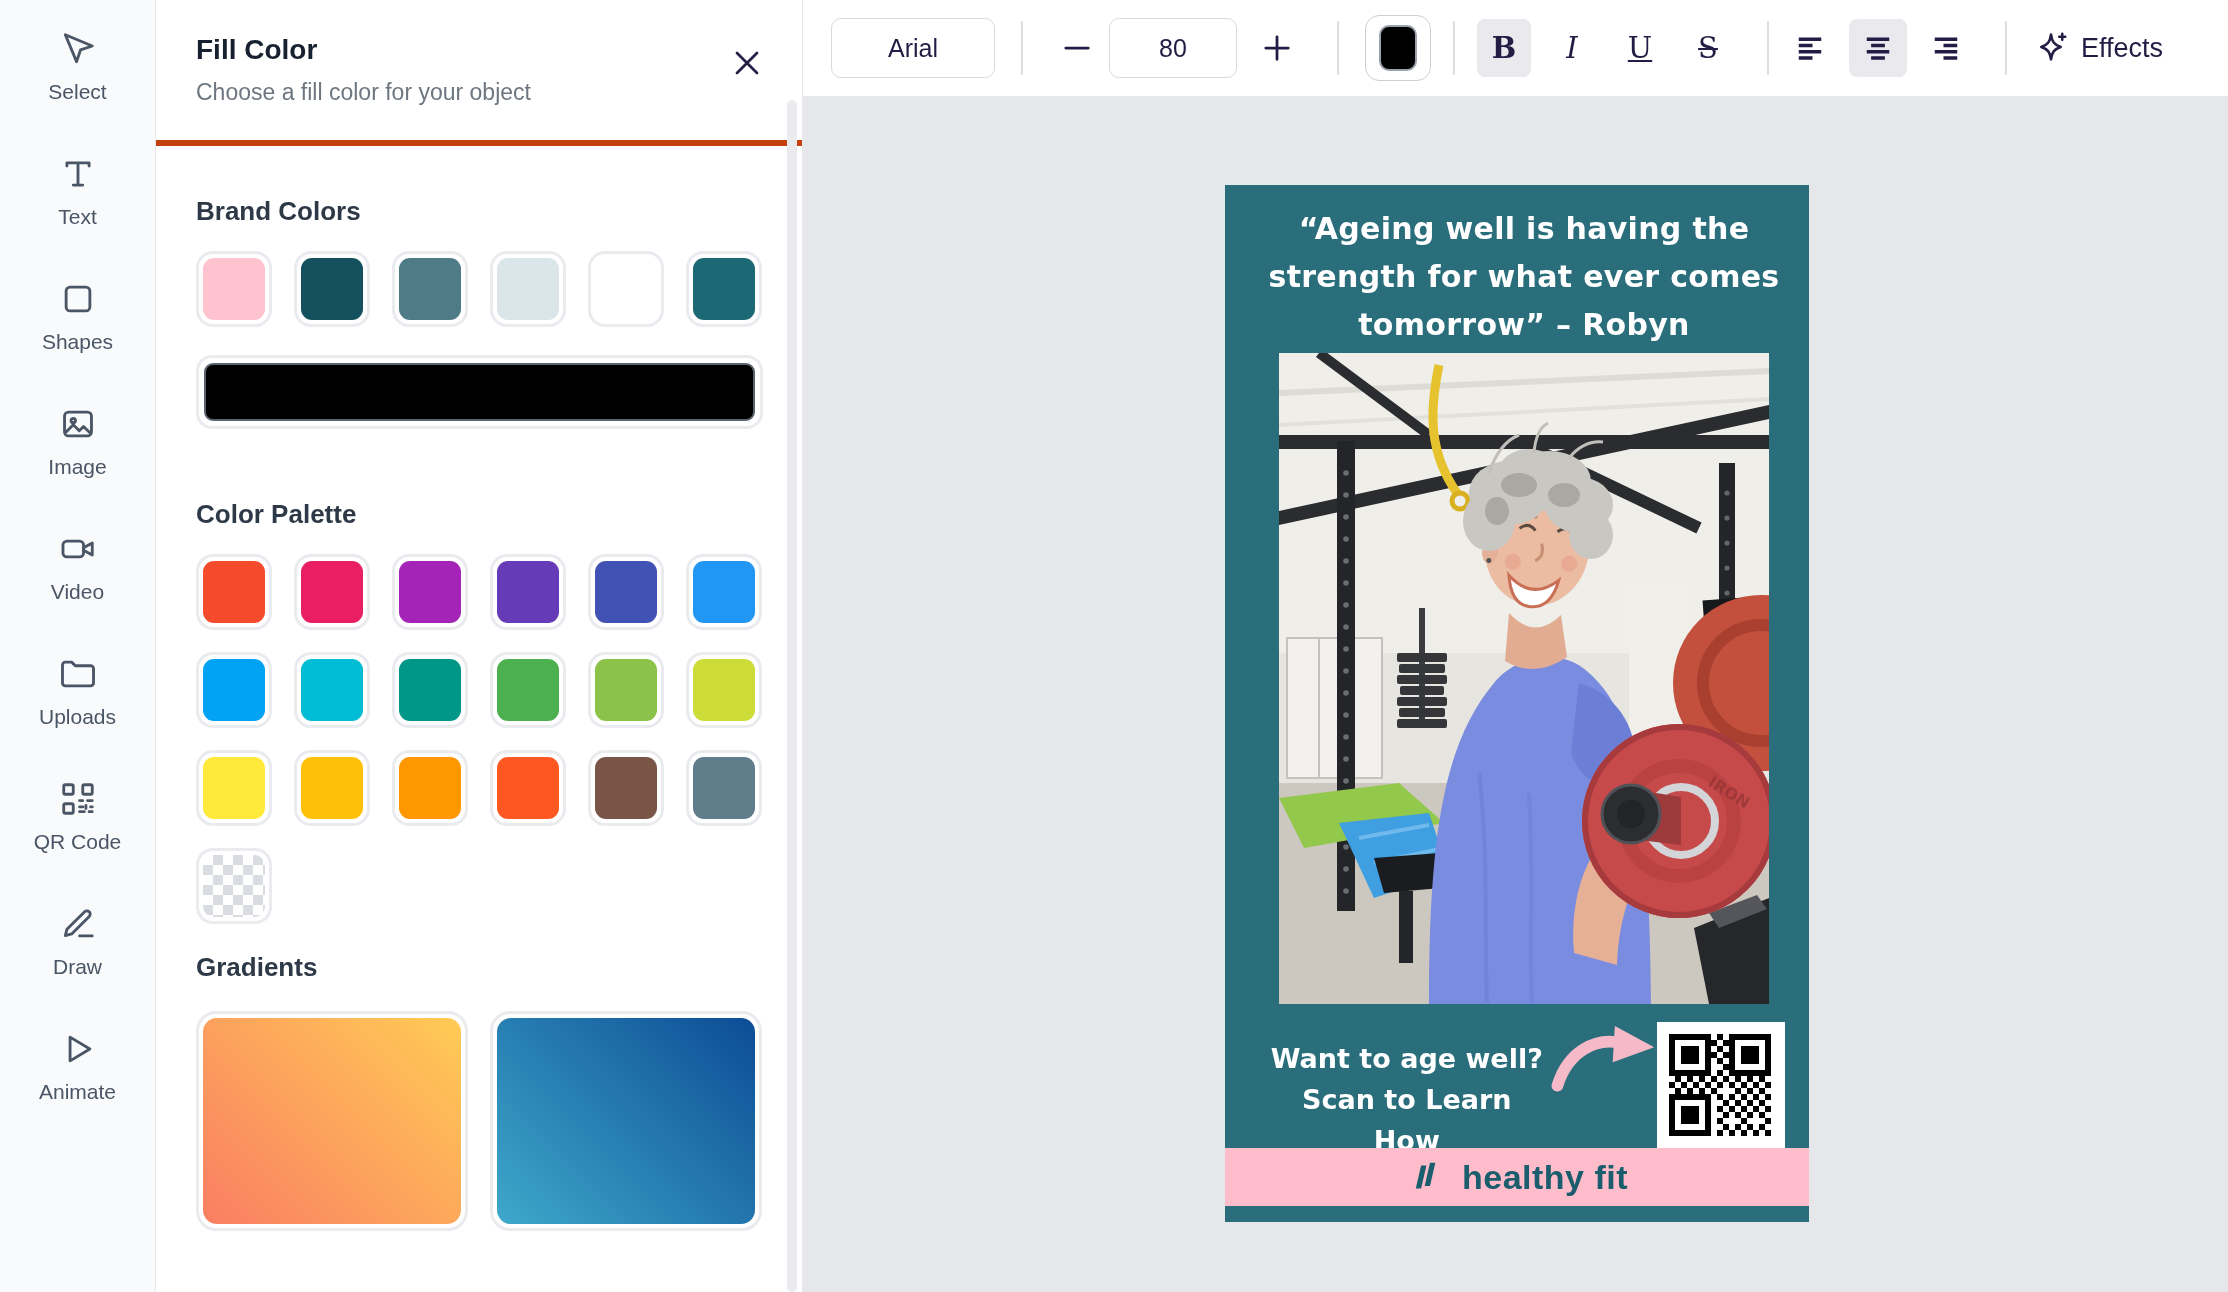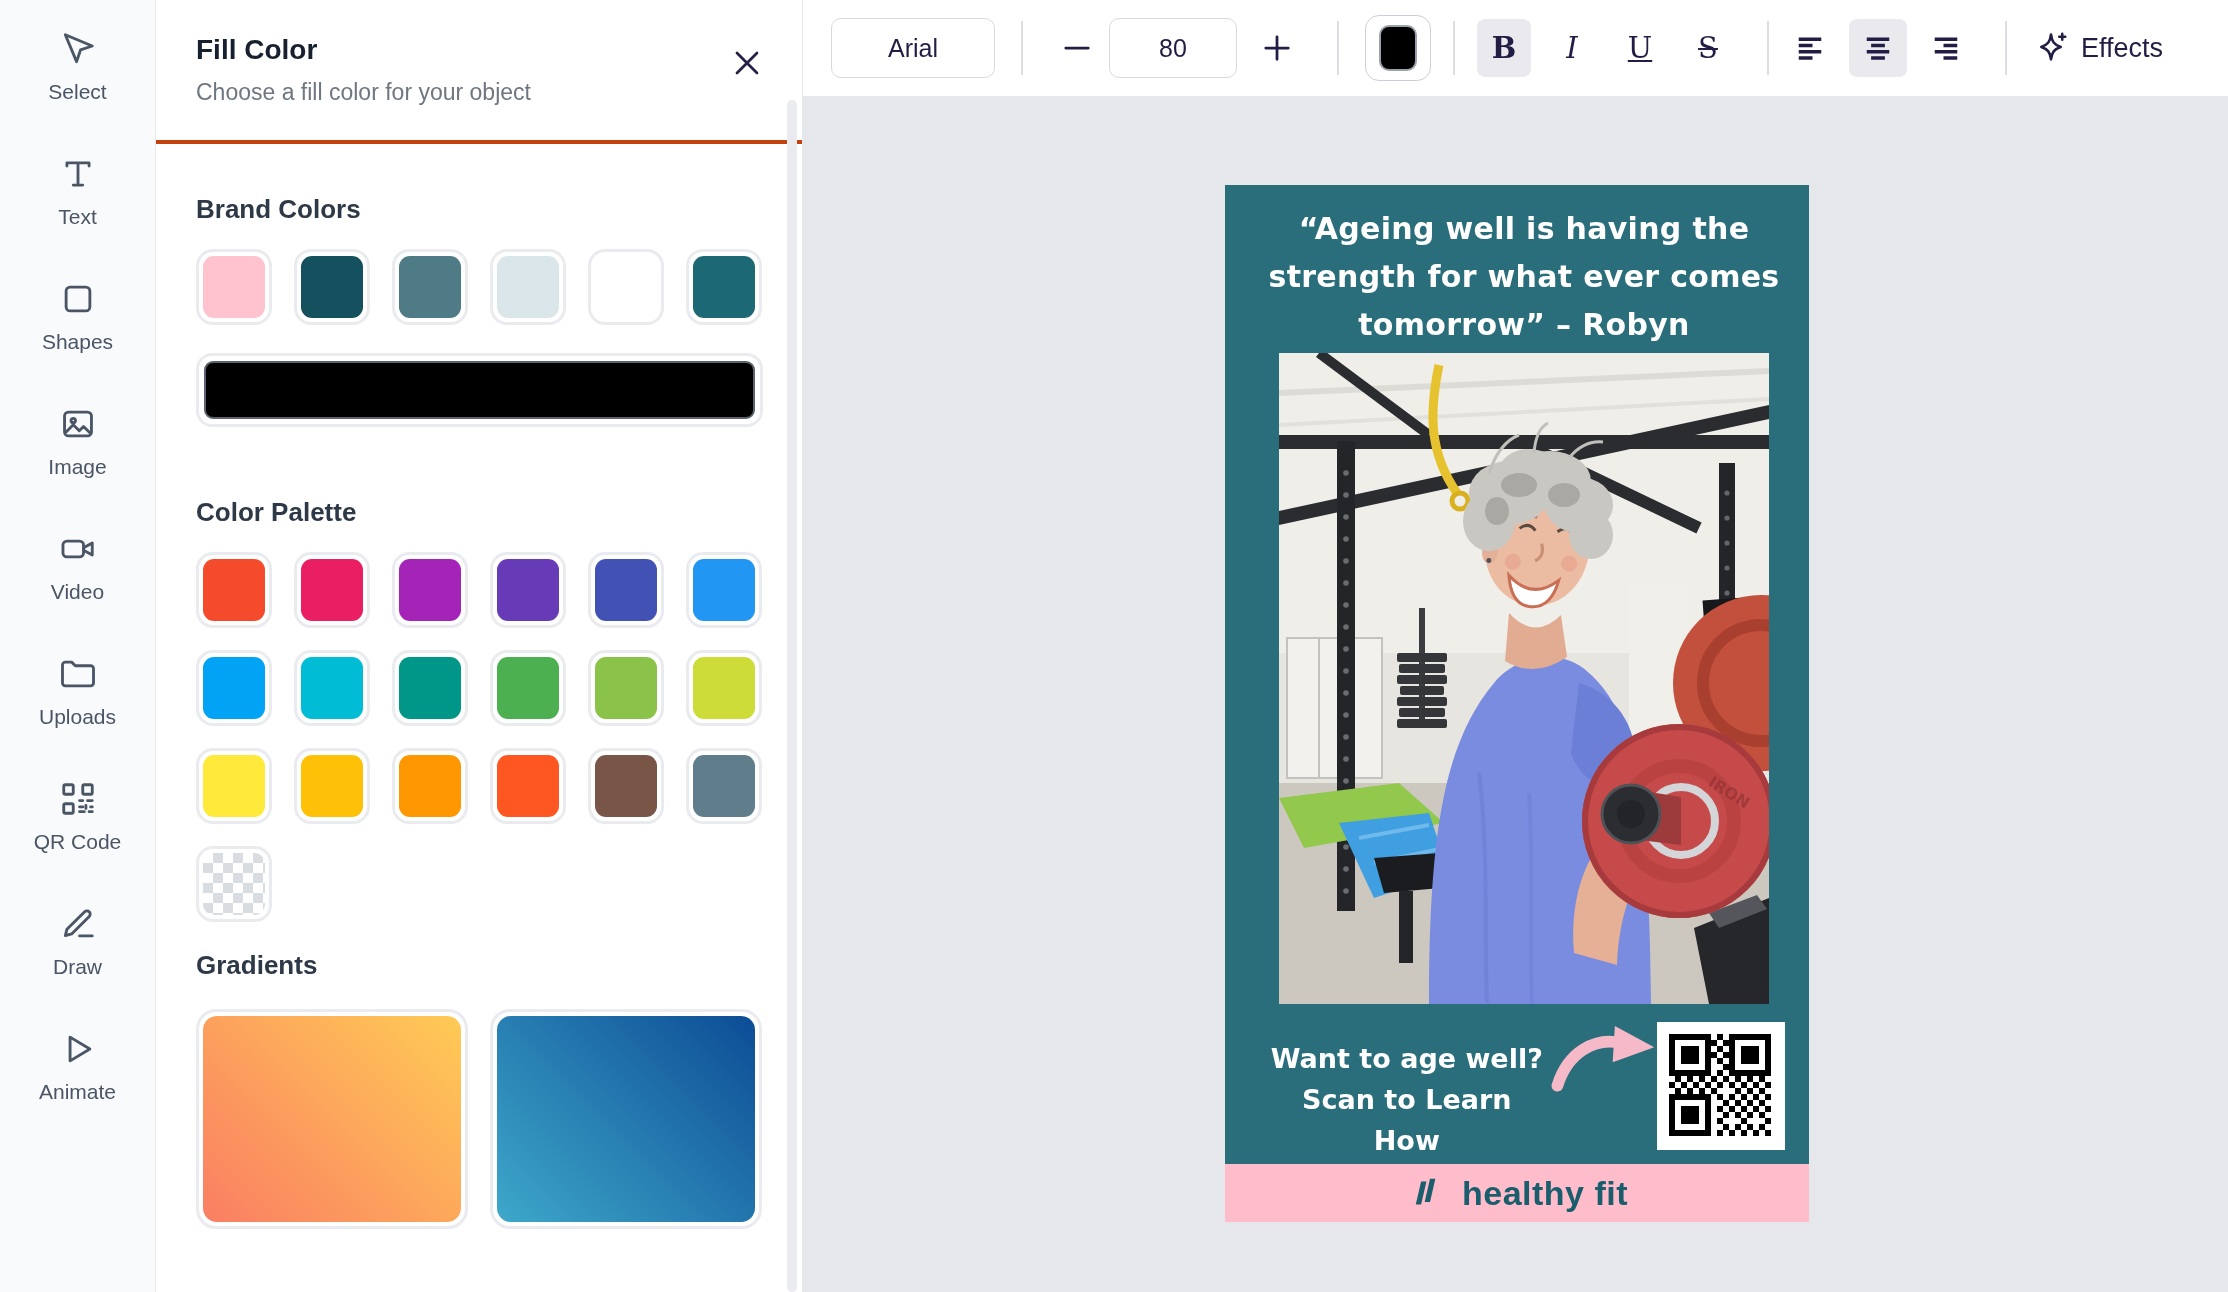--- a/index.html
+++ b/index.html
@@ -13,21 +13,21 @@
     display:flex; flex-direction:column; align-items:center; padding-top:30px; }
   .tool { display:flex; flex-direction:column; align-items:center; gap:10px;
     margin-bottom:50px; cursor:pointer; width:150px; }
   .tool svg { width:38px; height:38px; stroke:#4A5566; fill:none;
     stroke-width:1.8; stroke-linecap:round; stroke-linejoin:round; }
   .tlabel { font-size:21px; color:#4A5566; text-align:center; line-height:27px; width:110px; }
 
   
   .panel { position:absolute; left:156px; top:0; width:647px; height:1292px;
     background:#fff; border-right:1px solid #E8E9EE; overflow:hidden; }
-  .phead { position:relative; padding:34px 40px 34px 40px; border-bottom:4px solid #c2410c; }
+  .phead { position:relative; padding:34px 40px 34px 40px; border-bottom:6px solid #c2410c; }
   .ptitle { font-size:28px; font-weight:700; color:#16202E; }
   .psub { margin-top:13px; font-size:23px; color:#6E7680; }
   .pclose { position:absolute; right:40px; top:48px; width:30px; height:30px; cursor:pointer; }
   .pclose svg { width:30px; height:30px; stroke:#242047; stroke-width:2.2; stroke-linecap:round; }
   .pbody { padding:0 40px; height:calc(100% - 146px); overflow:hidden; }
   .slabel { font-size:26px; font-weight:600; color:#2E3947; }
   .lb-brand { margin-top:50px; }
   .lb-custom { margin-top:60px; }
   .lb-palette { margin-top:70px; }
   .lb-grad { margin-top:28px; }
@@ -80,21 +80,21 @@
   .quote { padding-top:20px; width:548px; margin:0 auto; text-align:center;
     color:#fff; font-weight:700; font-size:30px; line-height:48px; letter-spacing:.3px;
     font-family:"DejaVu Sans", sans-serif; }
   .photo { display:block; width:490px; height:651px; margin:4px auto 0; }
   .cta { display:flex; align-items:flex-start; padding:0 24px 0 30px; }
   .cta-text { margin-top:34px; font-weight:700; font-size:27px; line-height:41px;
     color:#fff; text-align:center; font-family:"DejaVu Sans", sans-serif; }
   .cta-arrow { width:110px; height:72px; margin-top:18px; margin-left:6px; }
   .qr-box { margin-left:auto; margin-top:18px; background:#fff; padding:2px;
     width:128px; height:128px; }
-  .pfooter { position:absolute; left:0; bottom:0; width:100%; height:58px;
+  .pfooter { position:absolute; left:0; bottom:16px; width:100%; height:58px;
     display:flex; align-items:center; justify-content:center; gap:24px;margin-top:32px; }
   .brandname { font-size:34px; font-weight:700; color:#1A5D6C; letter-spacing:.5px; }
 </style>
 </head>
 <body>
 
 <div class="app">
 
   <div class="rail">
     <div class="tool">

